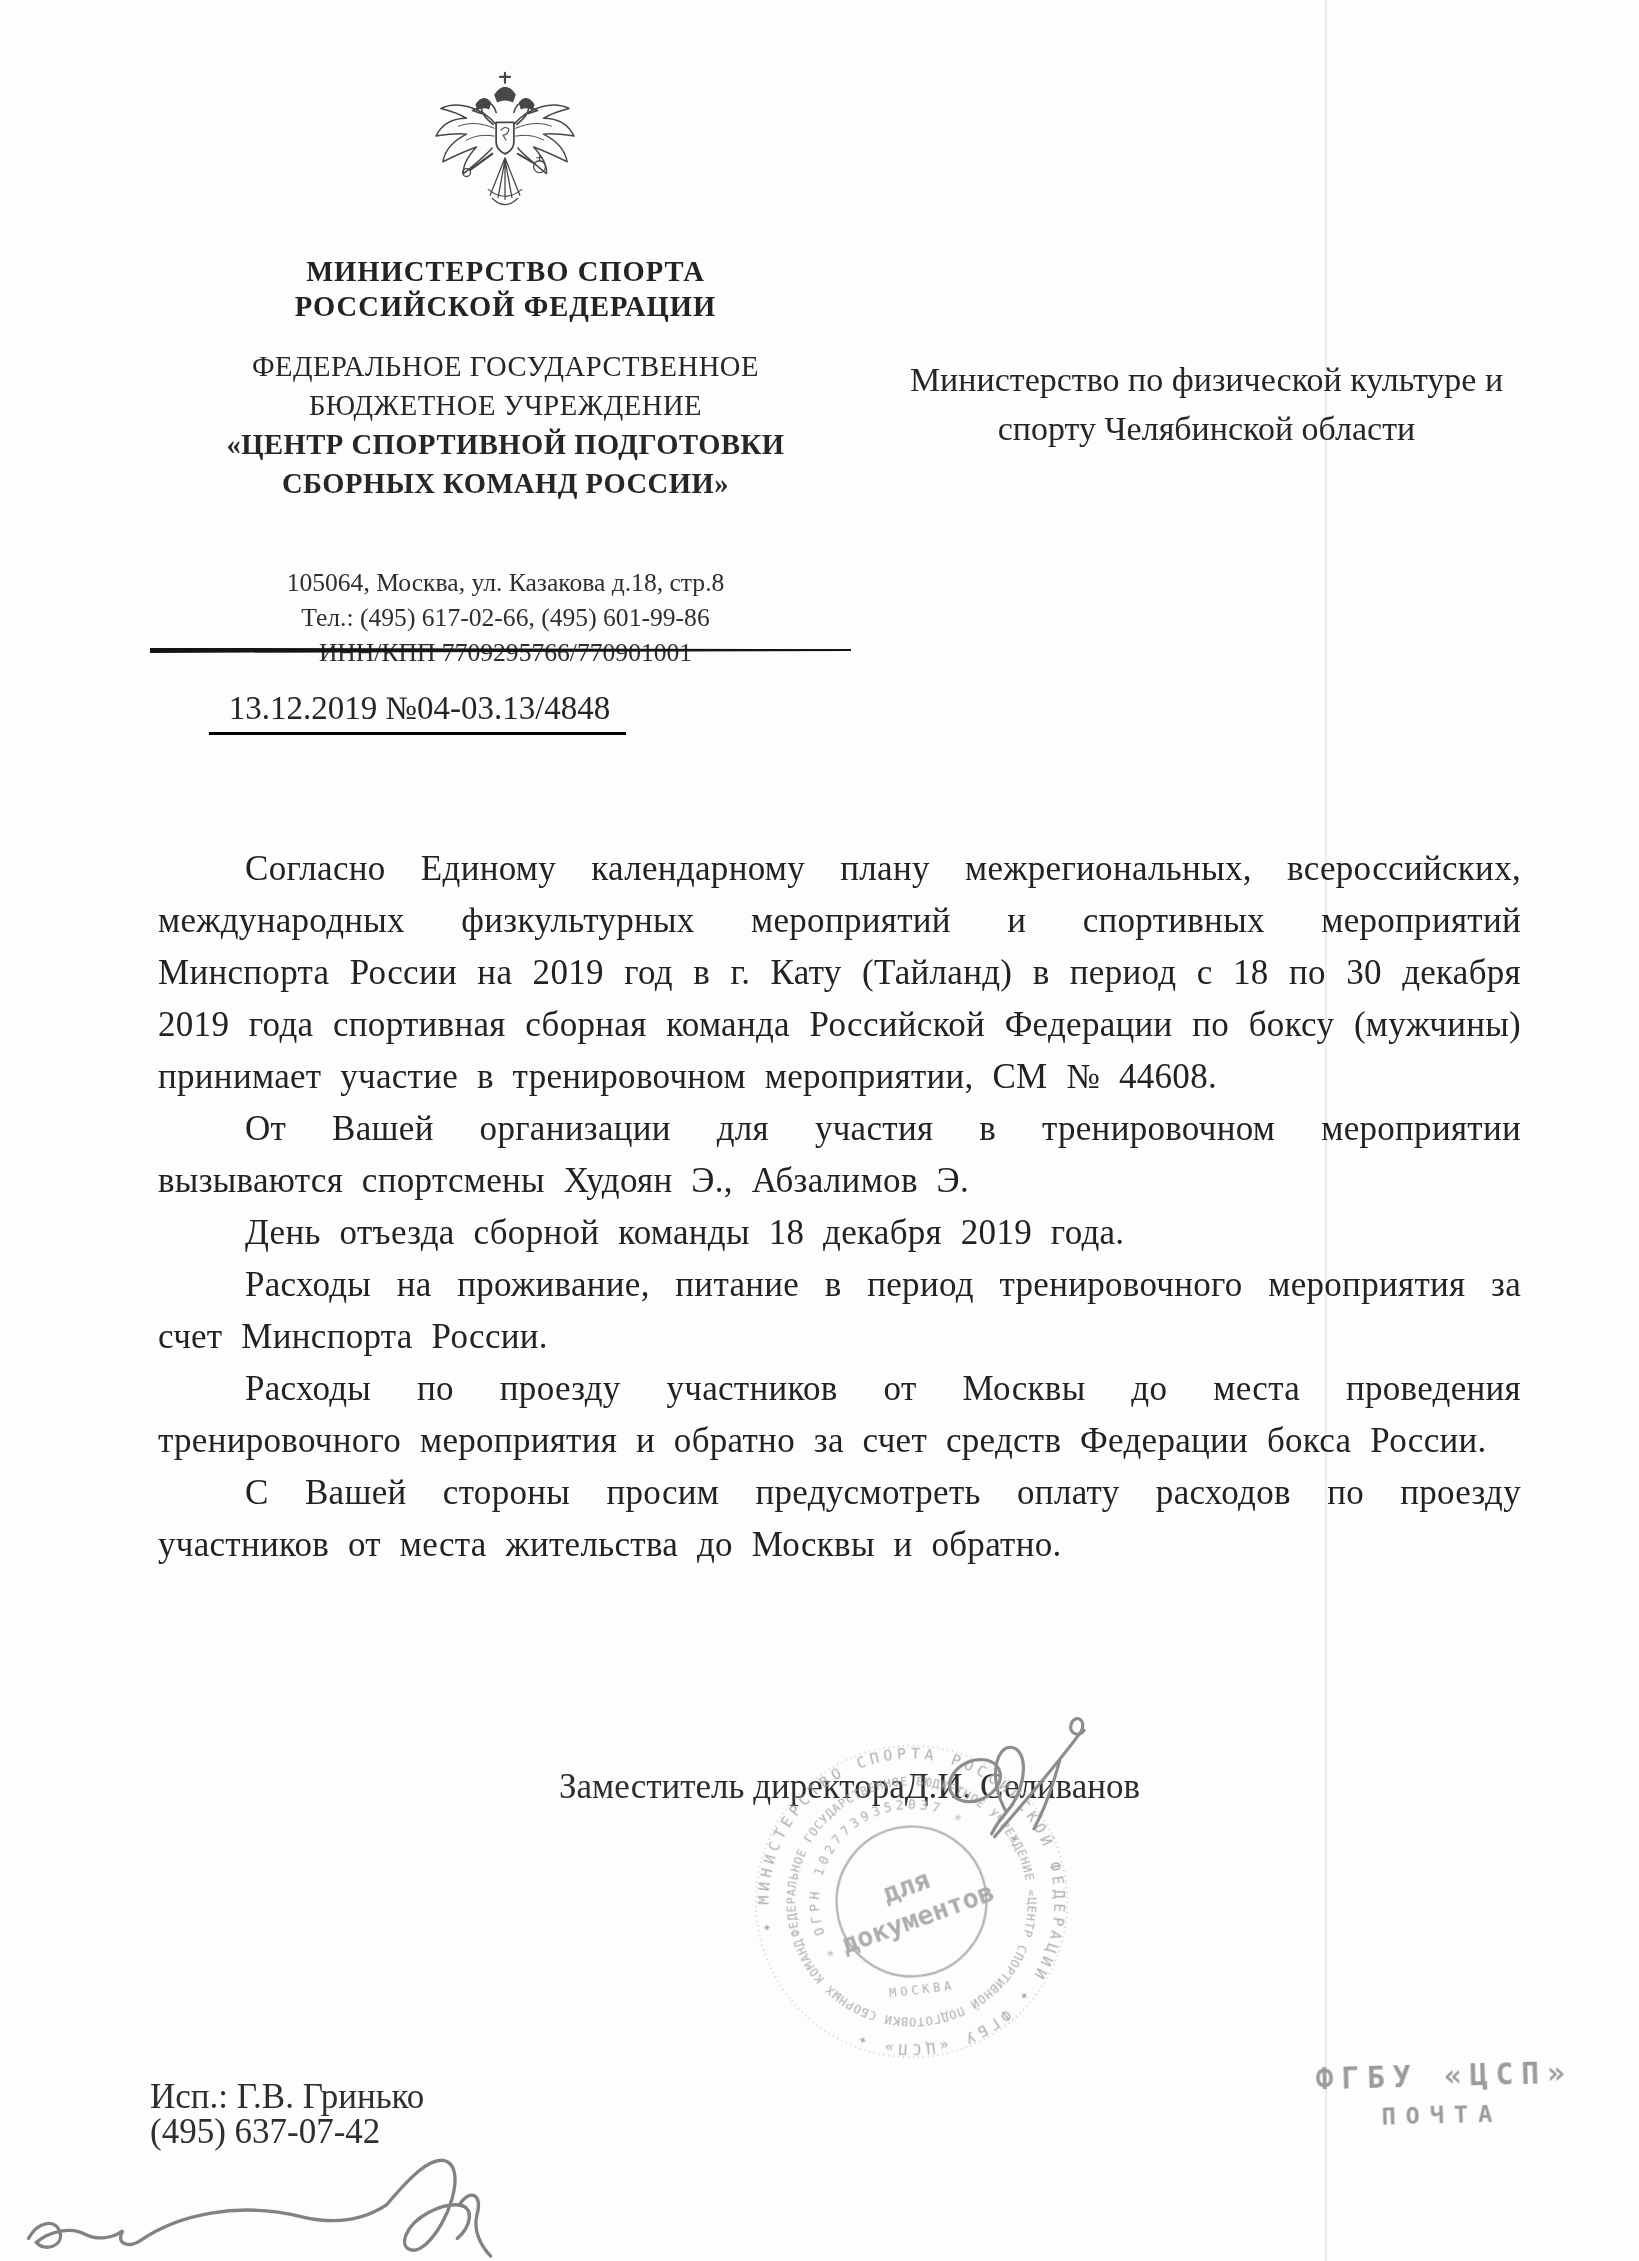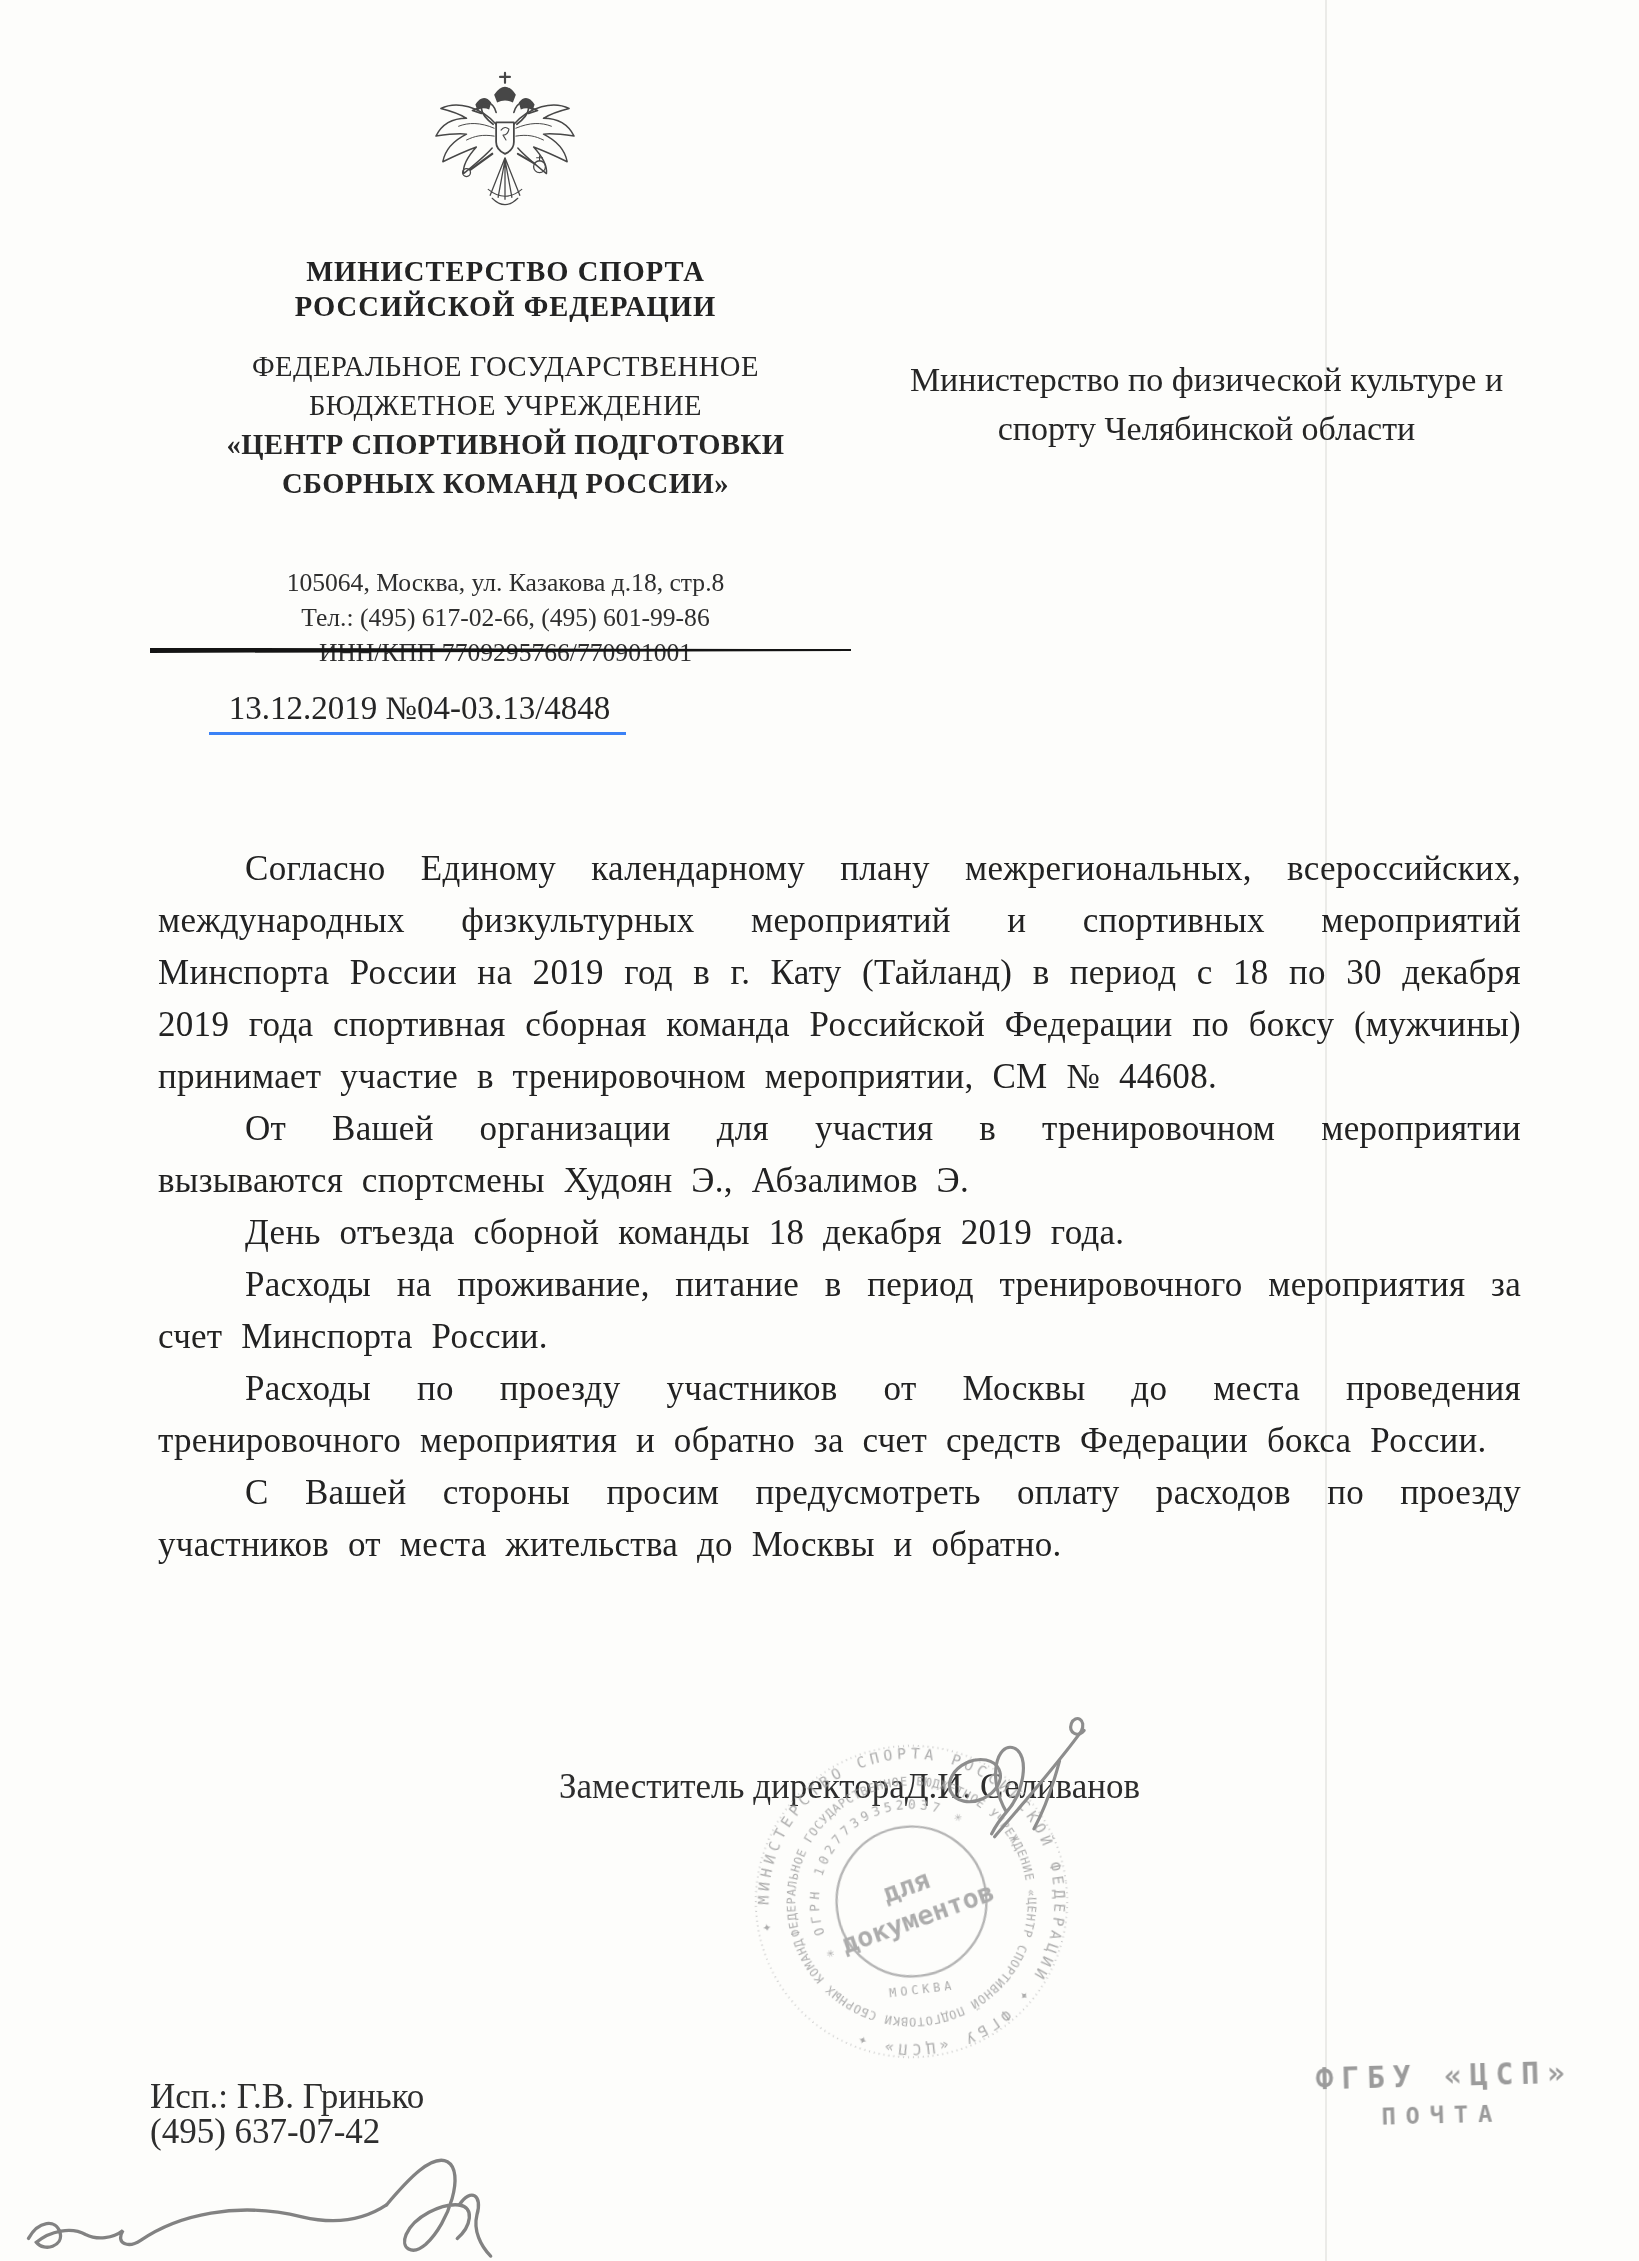--- a/index.html
+++ b/index.html
@@ -39,21 +39,21 @@
   }
 
   
   .rule{
     position:absolute;left:150px;top:647px;width:701px;height:5.9px;background:#141414;
     clip-path:polygon(0 15%,100% 35%,100% 70%,0 100%);
   }
   .refline{
     position:absolute;left:209px;top:690px;
     font-size:33px;color:#252525;
-    padding:0 15.8px 4.9px 19.7px;border-bottom:3px solid #3b82f6;
+    padding:0 15.8px 4.9px 19.7px;border-bottom:3px solid #000000;
   }
 
   
   .body-text{
     position:absolute;left:158px;top:843px;width:1363px;
     font-size:35px;line-height:52px;color:#222;
     text-align:justify;word-spacing:.28em;letter-spacing:0.3px;
   }
   .body-text p{margin:0;text-indent:87px;}
 

